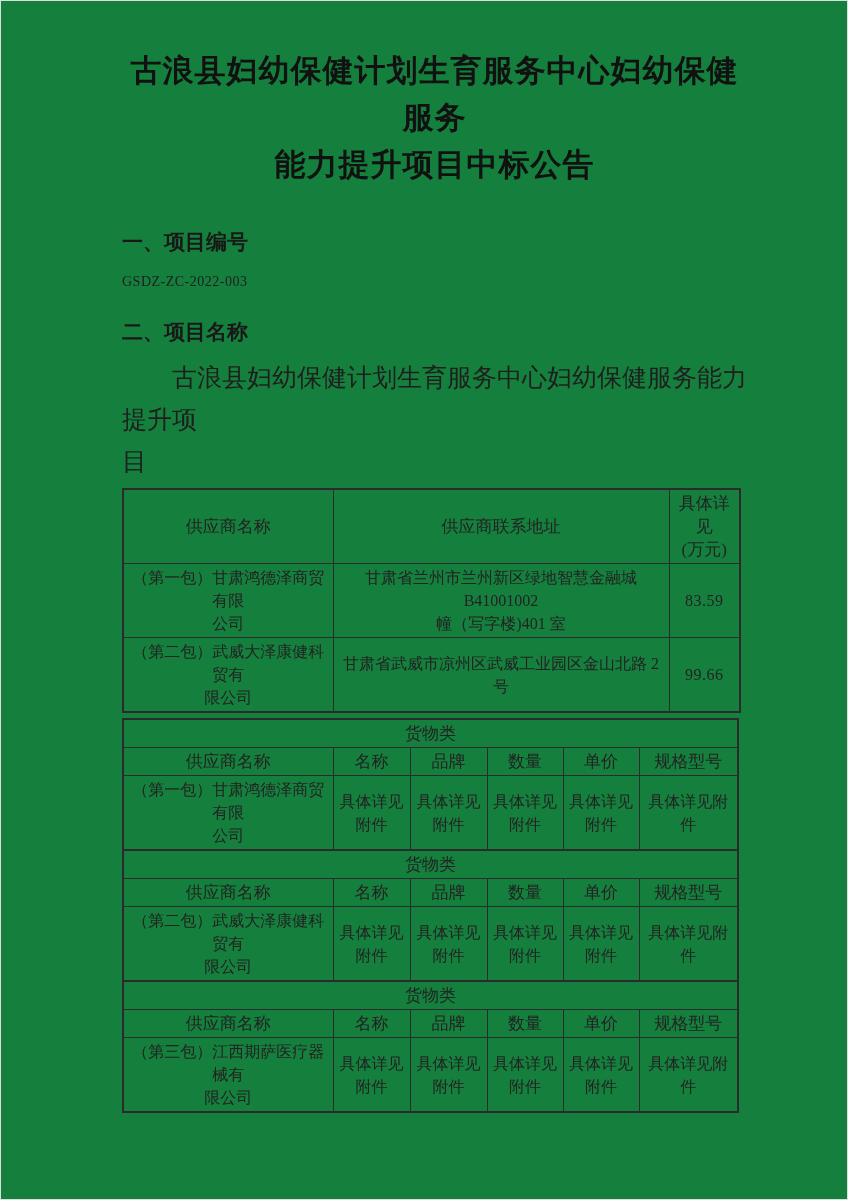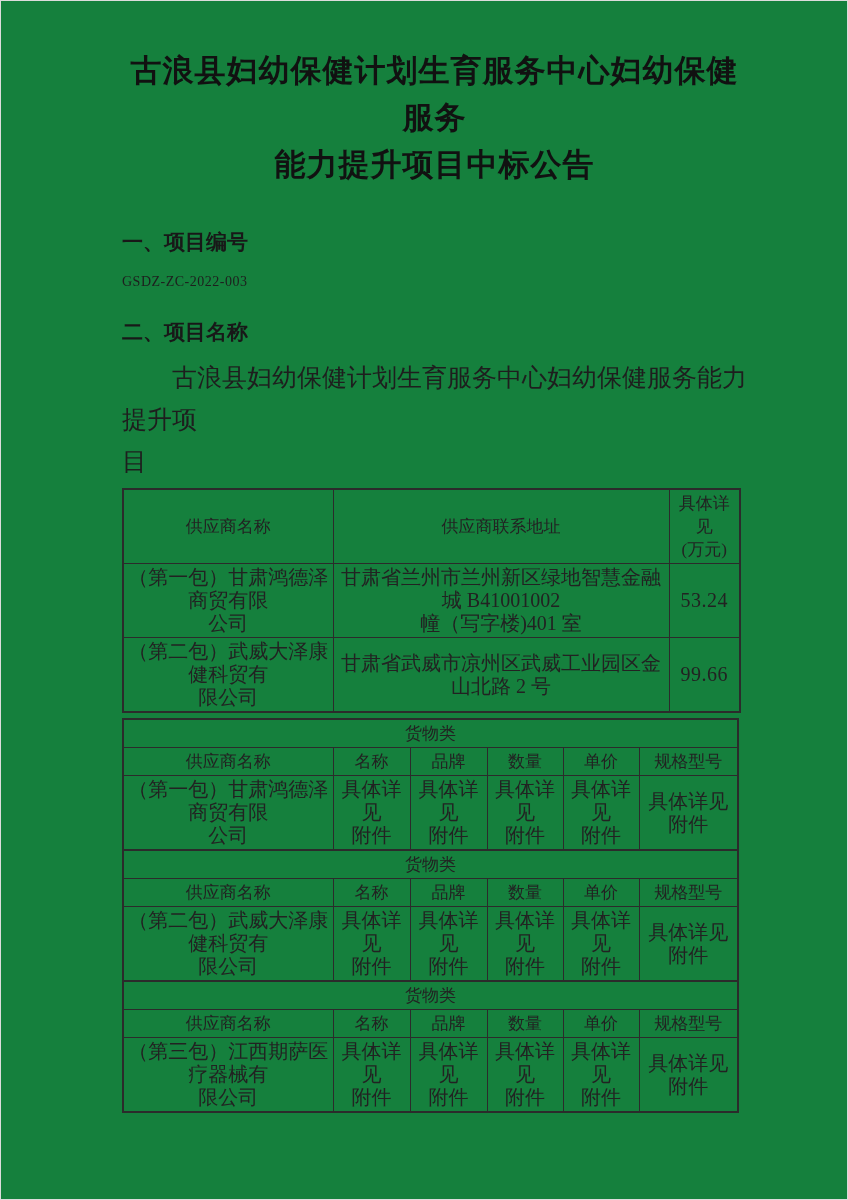--- a/index.html
+++ b/index.html
@@ -48,21 +48,21 @@
 
   table {
     border-collapse:collapse;
     table-layout:fixed;
     width:617px;
   }
   td {
     border:1px solid #2b2b2b;
     text-align:center;
     vertical-align:middle;
-    font-size:20px;
+    font-size:16px;
     line-height:23px;
     padding:2px 3px;
     color:#222;
   }
   .pre { white-space:pre-line; }
 
   .t1 { margin-top:5px; border:2px solid #2b2b2b; }
   .t1 .hd td { height:52px; font-size:17px; }
   .t1 .r td { height:50px; }
   .amount { letter-spacing:0.5px; }
@@ -104,21 +104,21 @@
         <td>供应商名称</td>
         <td>供应商联系地址</td>
         <td class="pre">具体详见
 (万元)</td>
       </tr>
       <tr class="r">
         <td class="pre">（第一包）甘肃鸿德泽商贸有限
 公司</td>
         <td class="pre">甘肃省兰州市兰州新区绿地智慧金融城 B41001002
 幢（写字楼)401 室</td>
-        <td class="amount">53.24</td>
+        <td class="amount">83.59</td>
       </tr>
       <tr class="r">
         <td class="pre">（第二包）武威大泽康健科贸有
 限公司</td>
         <td class="pre">甘肃省武威市凉州区武威工业园区金山北路 2 号</td>
         <td class="amount">99.66</td>
       </tr>
     </tbody>
       </table>
 

